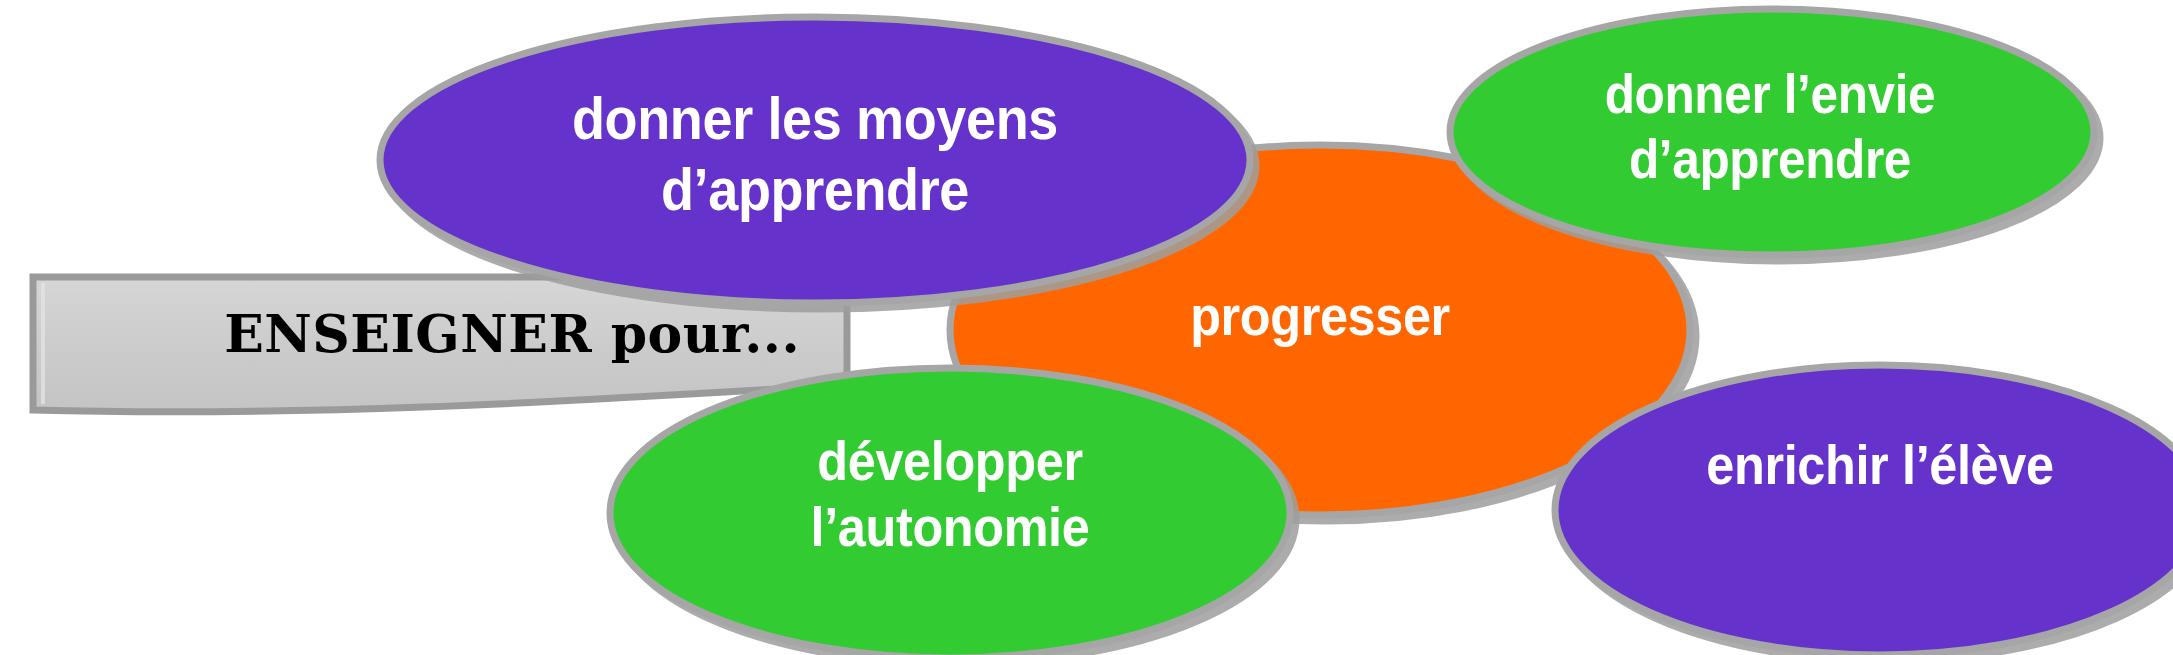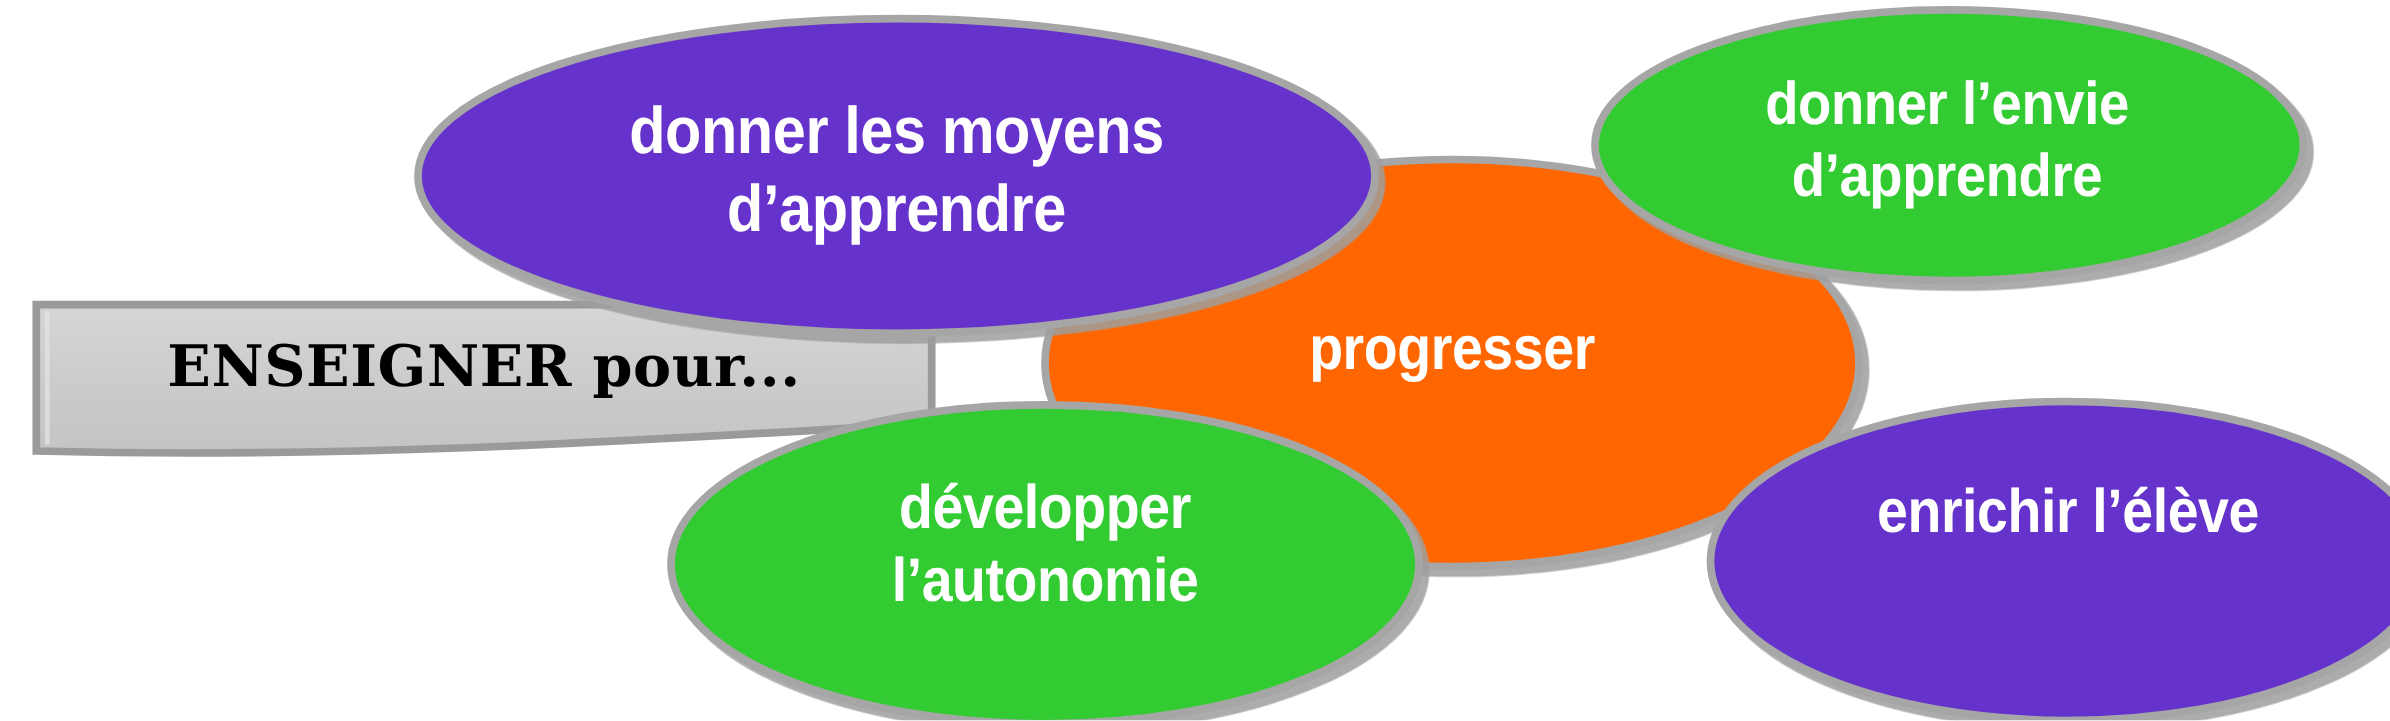--- a/index.html
+++ b/index.html
@@ -69,21 +69,21 @@
   .banner-label {
     position: absolute;
     left: 80px;
     top: 303px;
     width: 720px;
     color: #000000;
     font-family: "DejaVu Serif", "Liberation Serif", serif;
     font-weight: bold;
     font-size: 52px;
     letter-spacing: 0.5px;
-    text-align: center;
+    text-align: right;
     white-space: nowrap;
     pointer-events: none;
   }
 </style>
 </head>
 <body>
 
 <div id="stage">
 
   <svg class="canvas" viewBox="0 0 2173 655" xmlns="http://www.w3.org/2000/svg">

